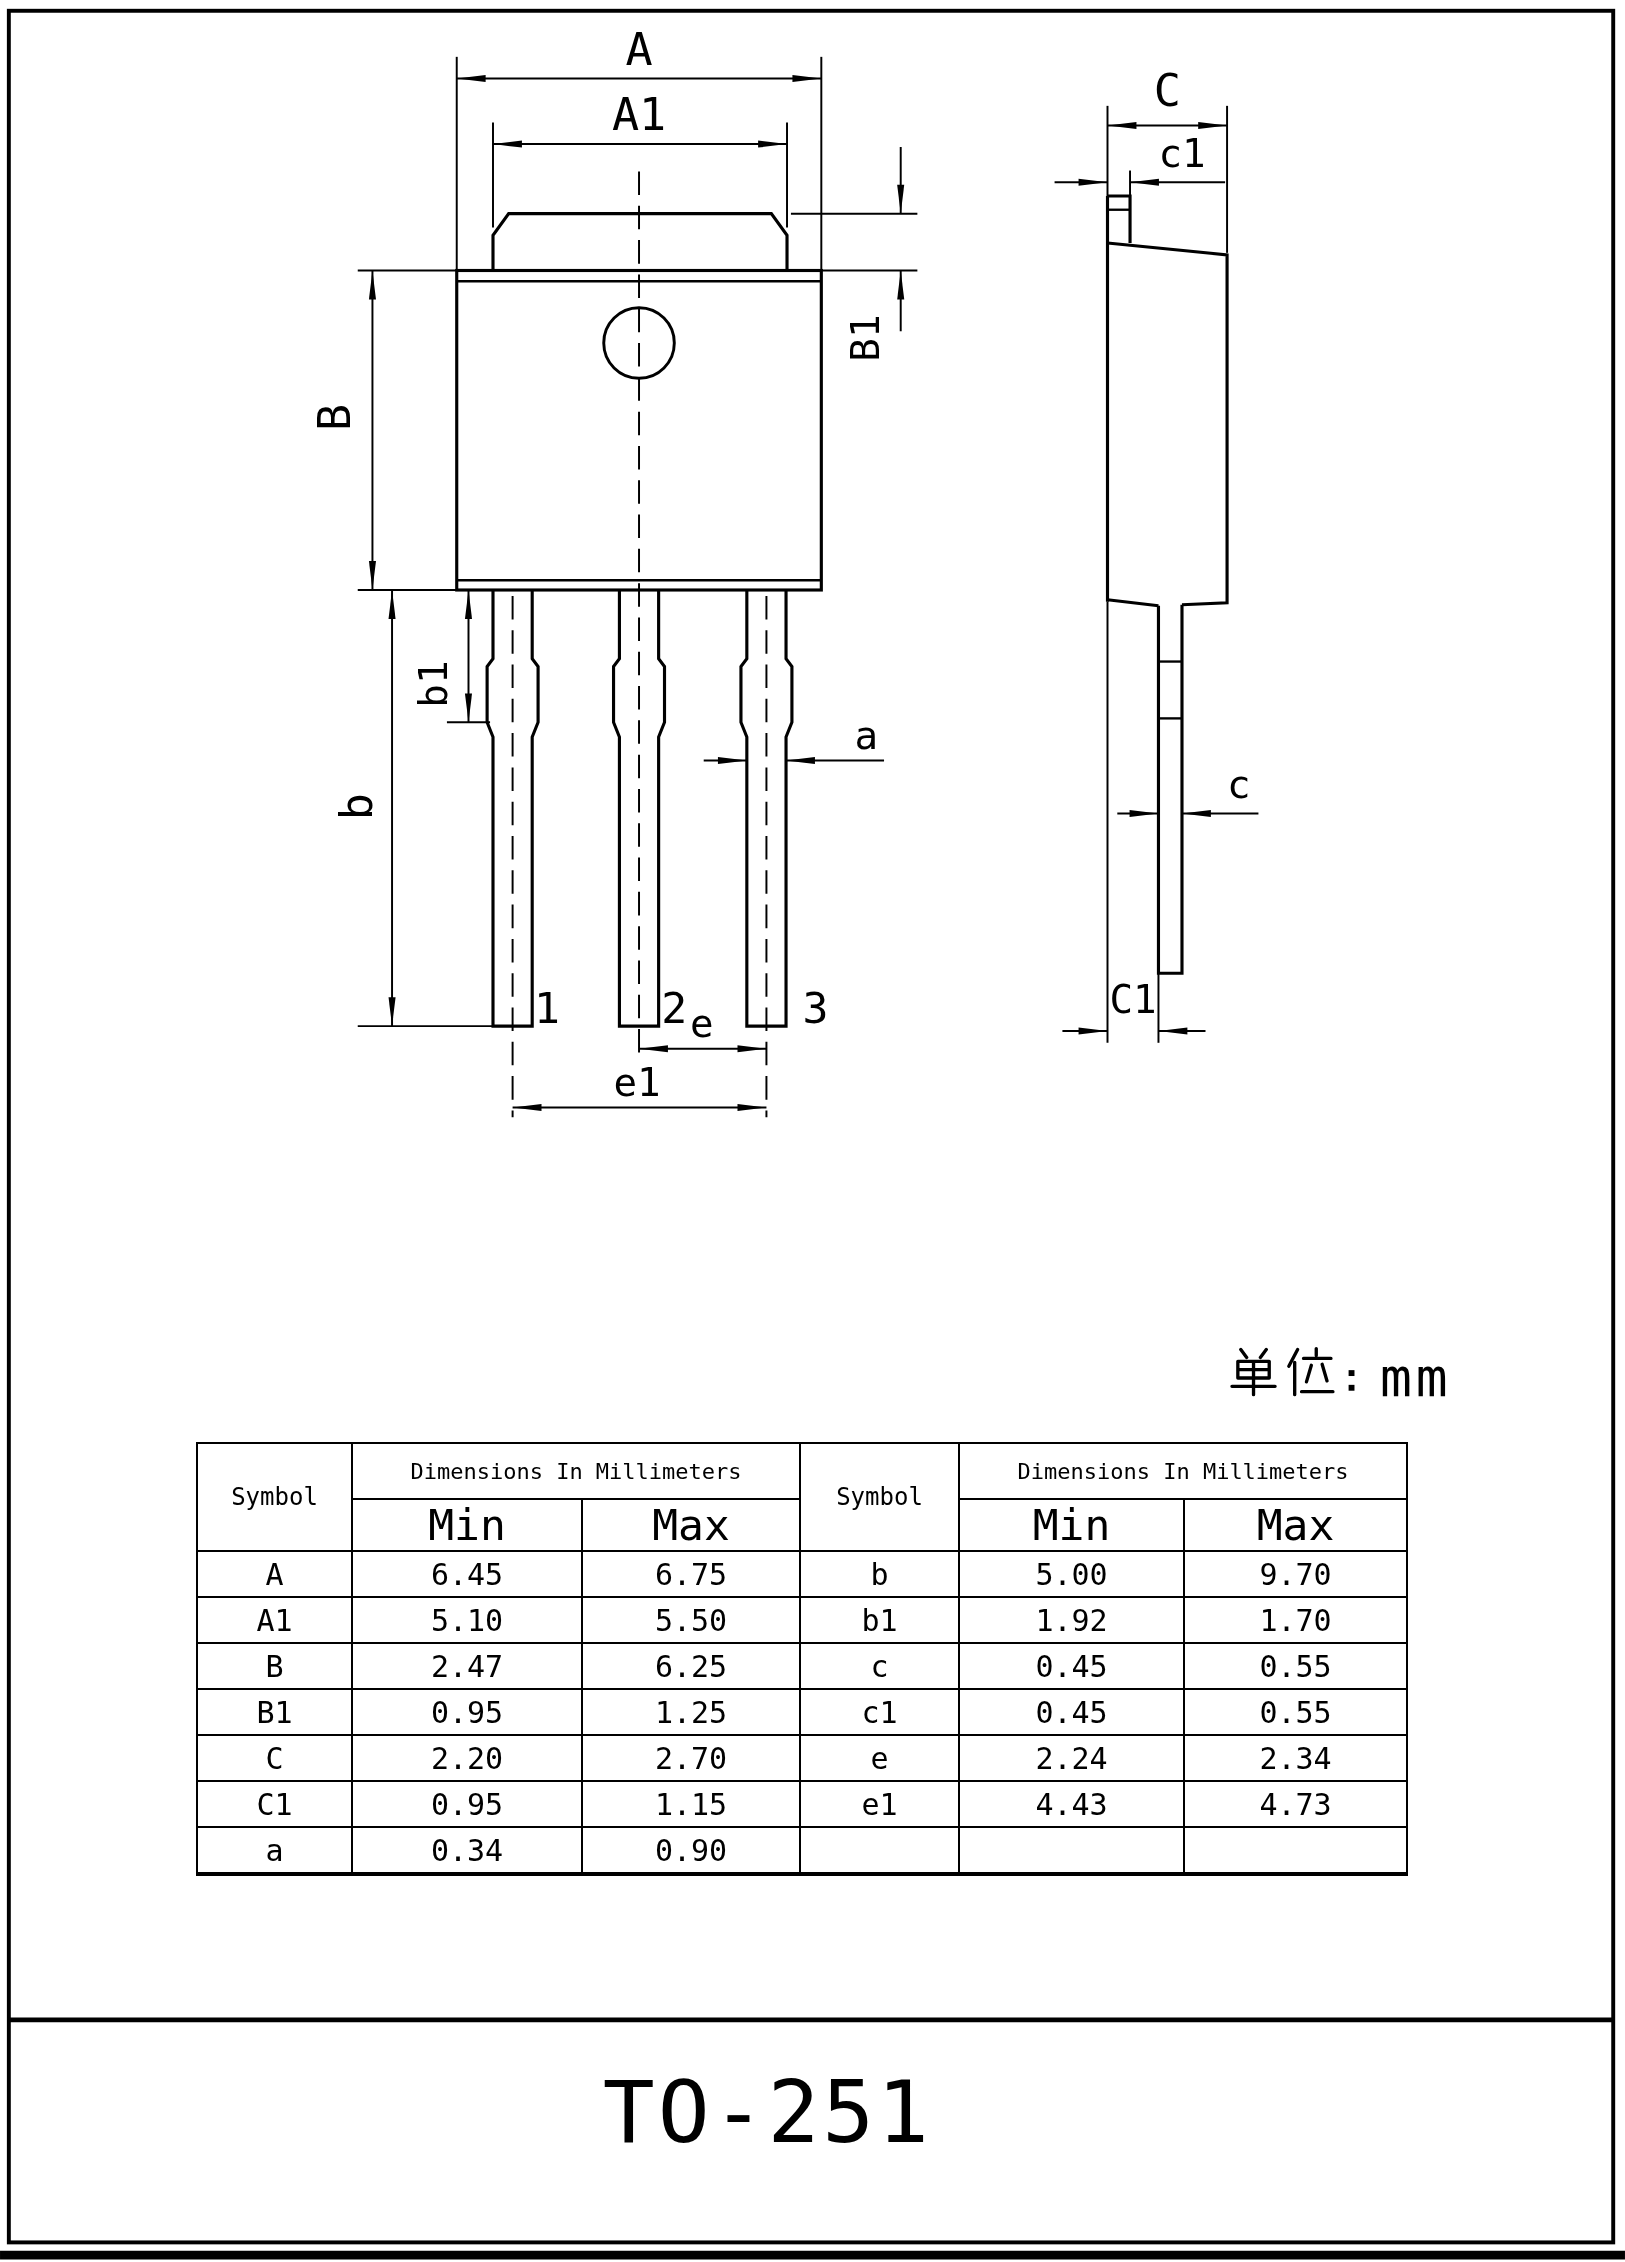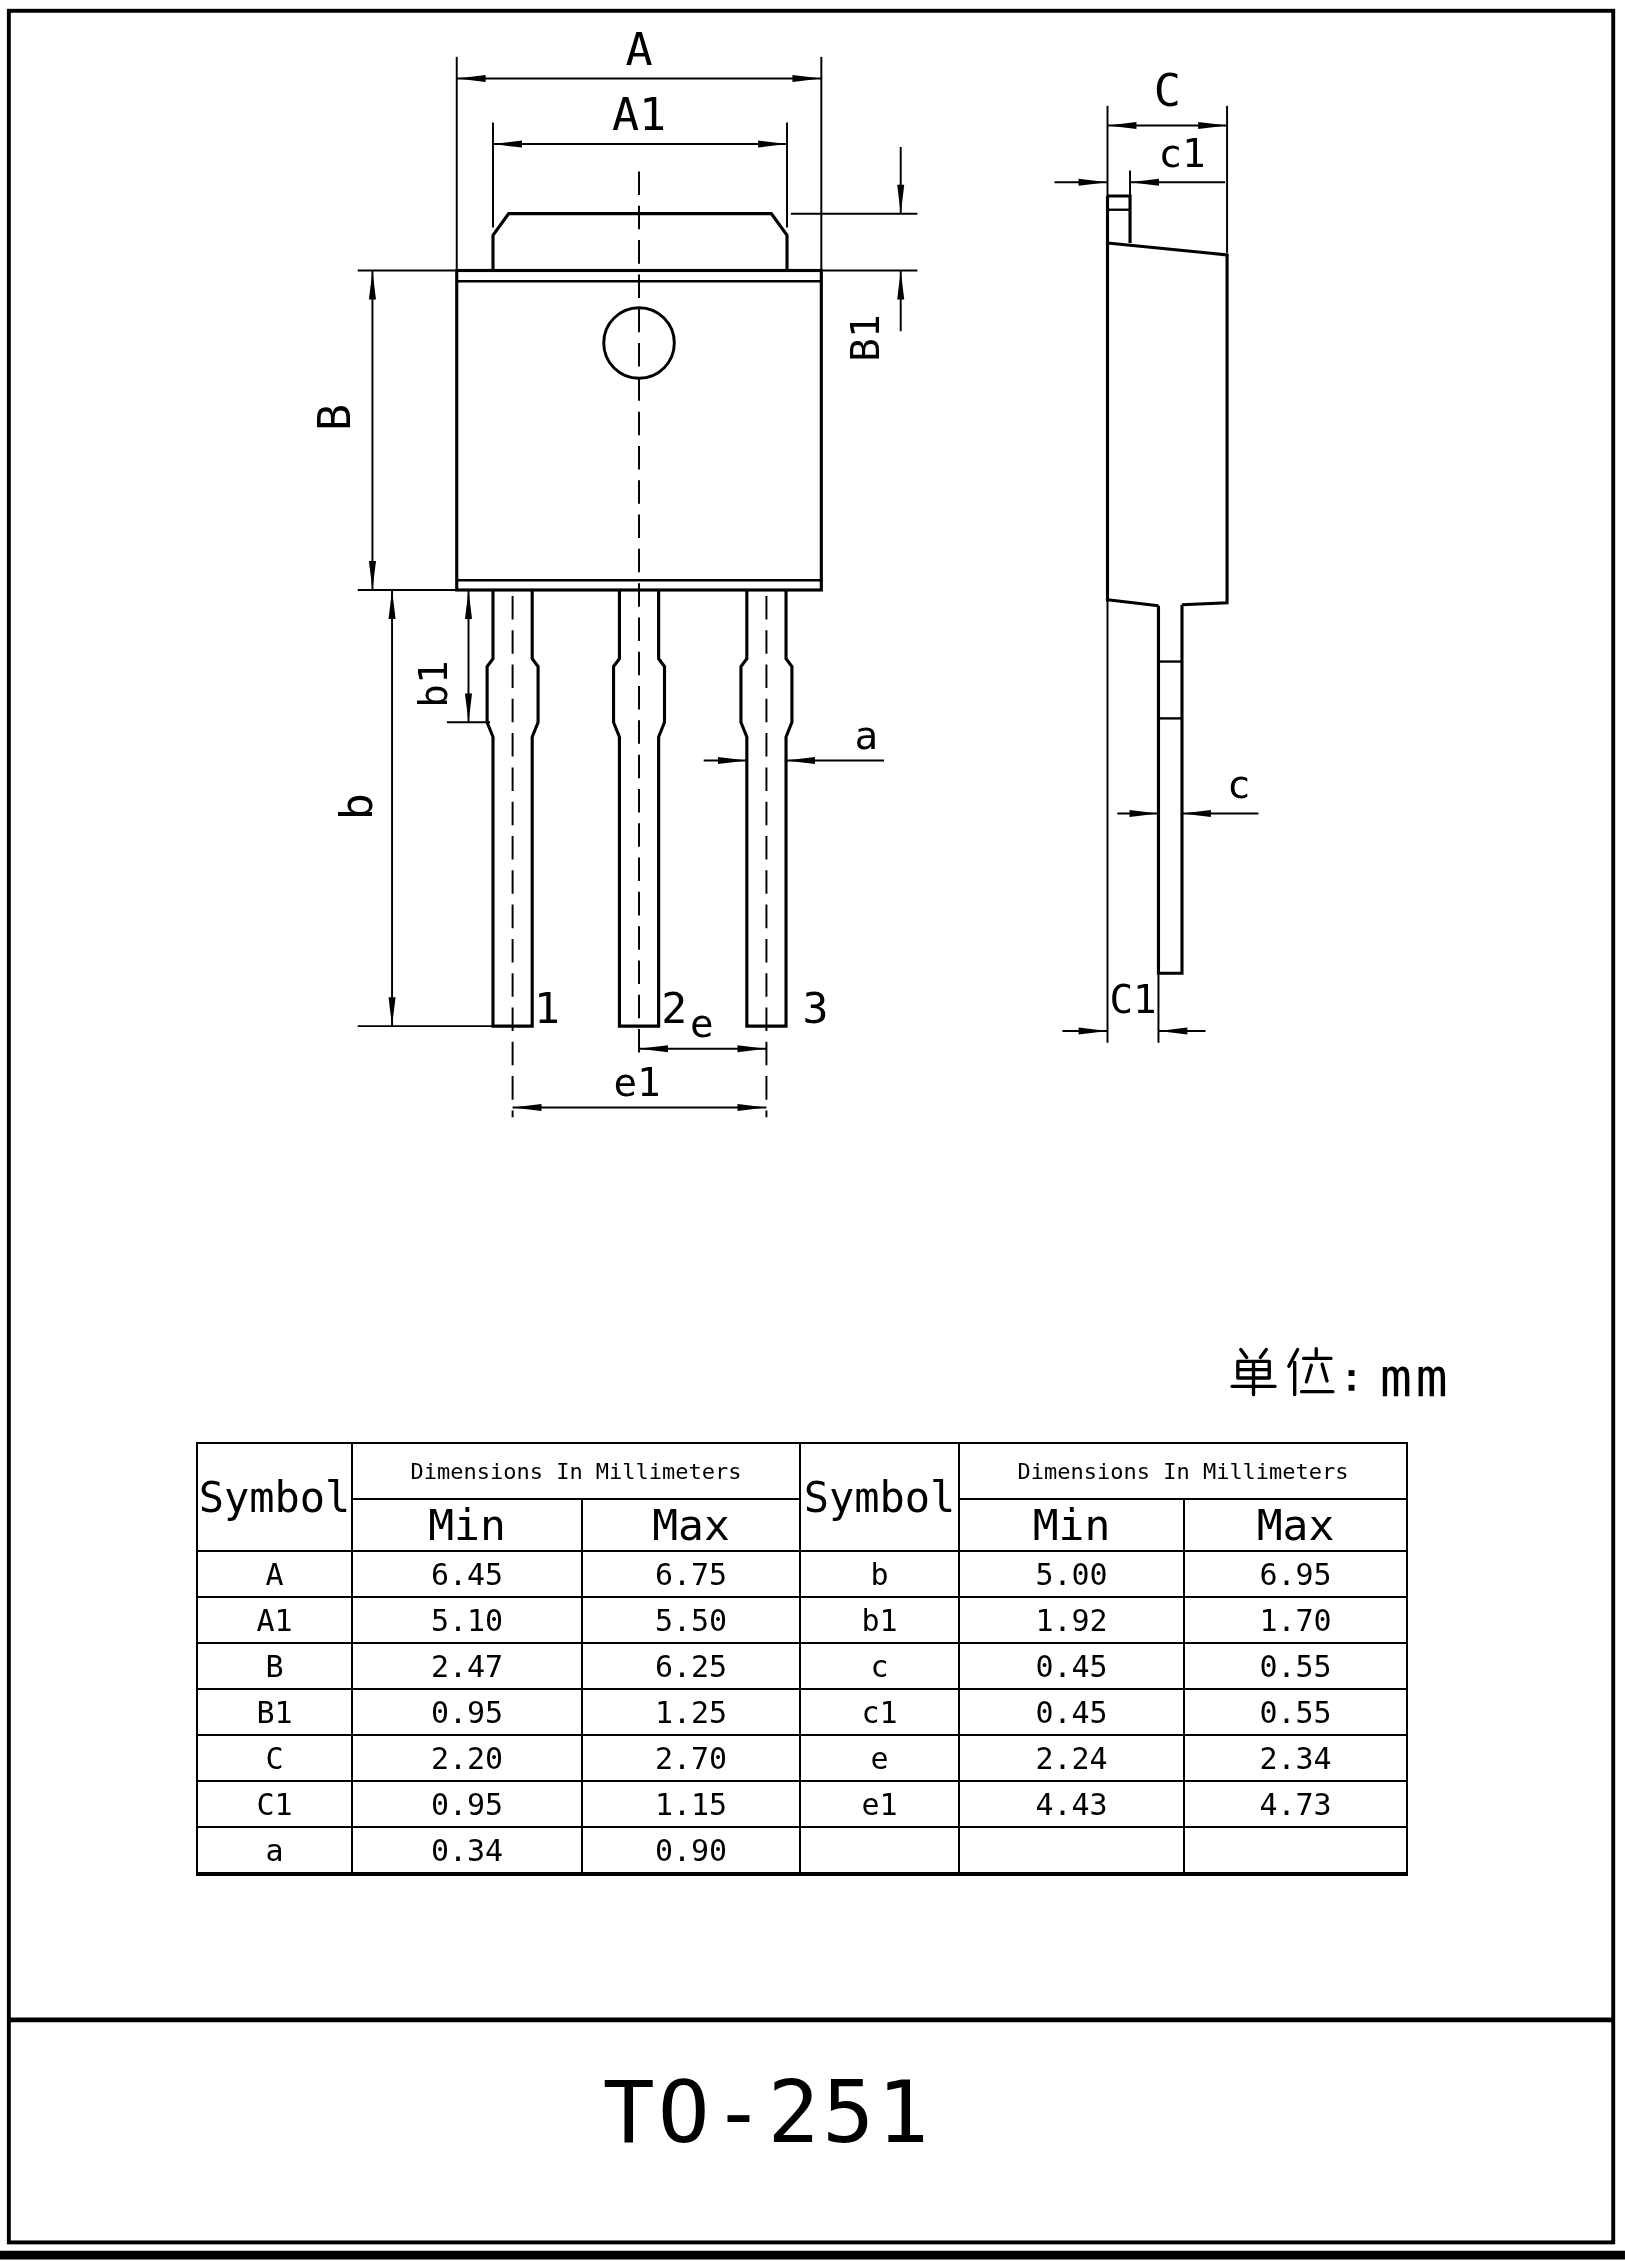--- a/index.html
+++ b/index.html
@@ -5,21 +5,21 @@
   html,body{margin:0;padding:0;background:#e8e8e8;}
   .page{position:relative;width:1625px;height:2262px;background:#ffffff;margin:0 auto;
         font-family:"DejaVu Sans Mono", monospace;}
   .sheet-svg{position:absolute;left:0;top:0;}
   svg text{fill:#000;font-family:"DejaVu Sans Mono", monospace;}
   .dim-table{position:absolute;left:196px;top:1442px;border-collapse:collapse;table-layout:fixed;
              width:1210px;background:#fff;border:2.9px solid #000;border-bottom-width:4.9px;}
   .dim-table th,.dim-table td{border:2px solid #000;text-align:center;vertical-align:middle;
              padding:0;font-weight:normal;color:#000;overflow:hidden;white-space:nowrap;}
   .dim-table .hdr-dims{font-size:22px;height:54px;}
-  .dim-table .hdr-symbol{font-size:42px;}
+  .dim-table .hdr-symbol{font-size:24px;}
   .dim-table .hdr-minmax{font-size:43px;height:48px;}
   .dim-table td{font-size:30px;height:44px;}
   .sr-note{position:absolute;left:1225px;top:1345px;width:235px;height:55px;opacity:0;
            overflow:hidden;pointer-events:none;}
 </style>
 </head>
 <body>
 
 <div class="page">
 
@@ -186,21 +186,21 @@
       <th class="hdr-minmax">Max</th>
       <th class="hdr-minmax">Min</th>
       <th class="hdr-minmax">Max</th>
     </tr>
     <tr>
       <td>A</td>
       <td>6.45</td>
       <td>6.75</td>
       <td>b</td>
       <td>5.00</td>
-      <td>6.95</td>
+      <td>9.70</td>
     </tr>
     <tr>
       <td>A1</td>
       <td>5.10</td>
       <td>5.50</td>
       <td>b1</td>
       <td>1.92</td>
       <td>1.70</td>
     </tr>
     <tr>

